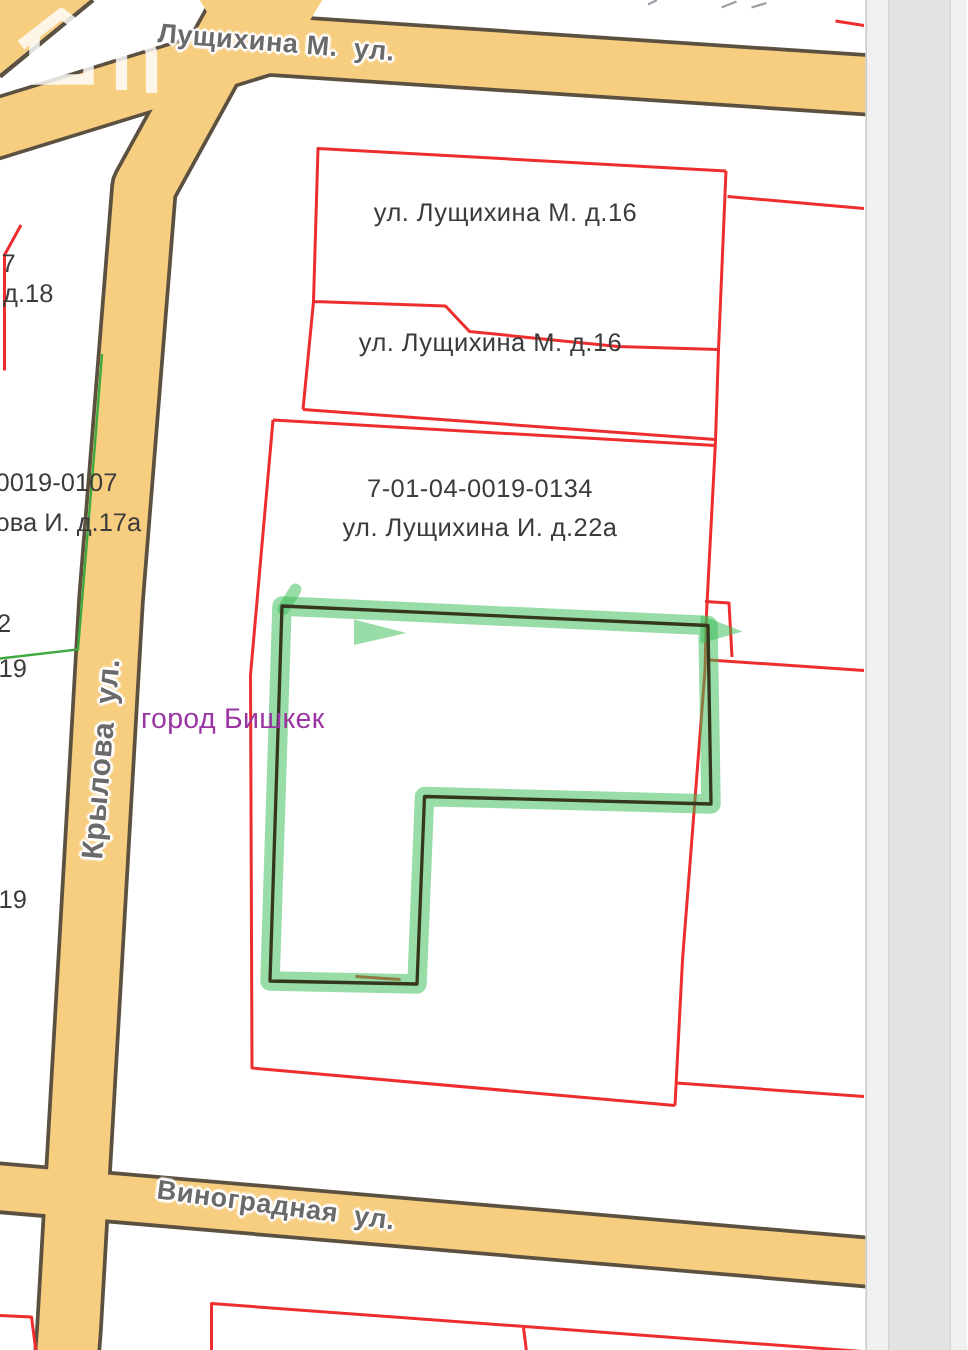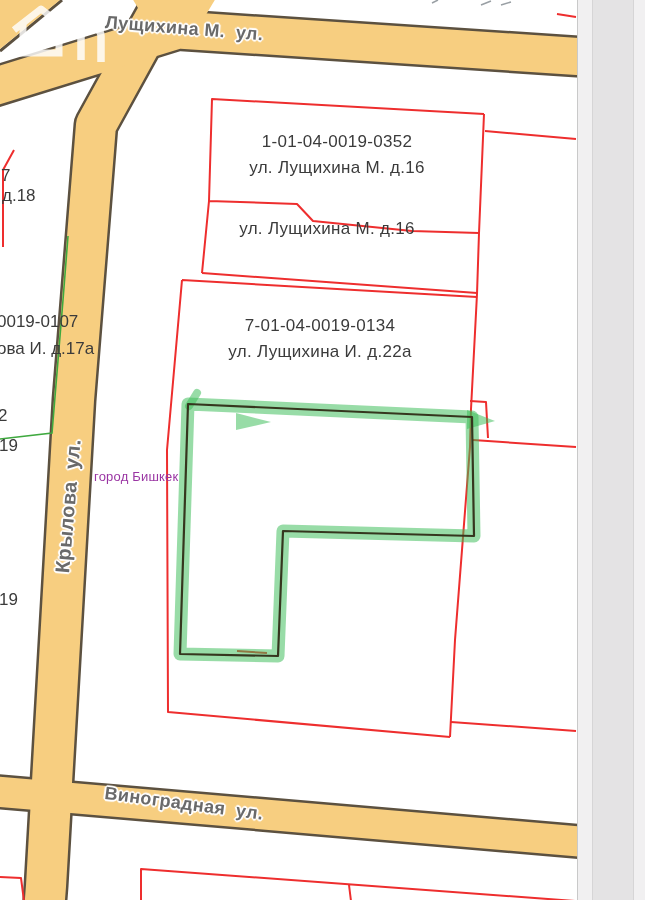--- a/index.html
+++ b/index.html
@@ -9,21 +9,21 @@
   .lbl{position:absolute;white-space:pre;}
   .plabel{position:absolute;text-align:center;font-size:17px;line-height:26px;
           color:#3b3b3b;letter-spacing:.3px;}
   .plabel div{white-space:pre;}
   .street{font-weight:bold;font-size:18px;line-height:1;color:#6a6a6a;letter-spacing:.4px;
           text-shadow:-1px -1px 0 #fff,1px -1px 0 #fff,-1px 1px 0 #fff,1px 1px 0 #fff,
                       -2px 0 1px #fff,2px 0 1px #fff,0 -2px 1px #fff,0 2px 1px #fff;}
   .street-top{left:106px;top:13px;transform:rotate(4.5deg);transform-origin:0 0;}
   .street-bottom{left:106px;top:784px;transform:rotate(7.5deg);transform-origin:0 0;}
   .street-left{left:52px;top:572px;font-size:20px;transform:rotate(-85deg);transform-origin:0 0;}
-  .city{left:94px;top:469px;font-size:13px;color:#9a35a3;letter-spacing:.2px;}
+  .city{left:94px;top:469px;font-size:19px;color:#9a35a3;letter-spacing:.2px;}
   .partial{font-size:17px;color:#3b3b3b;}
   .side-strip{position:absolute;left:577px;top:0;width:68px;height:900px;
               background:#f1f0f1;border-left:1px solid #c9c9c9;box-sizing:border-box;}
   .side-thumb{position:absolute;left:14px;top:0;width:42px;height:900px;background:#e4e3e4;
               border-left:1px solid #d6d5d6;border-right:1px solid #d6d5d6;box-sizing:border-box;}
 </style>
 </head>
 <body>
 
 <div id="stage">
@@ -71,21 +71,20 @@
     <path d="M432,3 L438,0 M481,5 L491,1 M501,5 L511,2" stroke="#9aa0a5" stroke-width="1.5" fill="none"></path>
   </svg>
 
   <div class="lbl street street-top">Лущихина М.  ул.</div>
   <div class="lbl street street-left">Крылова  ул.</div>
   <div class="lbl street street-bottom">Виноградная  ул.</div>
 
   <div class="lbl city">город Бишкек</div>
 
   <div class="plabel" style="left:217px;top:129px;width:240px">
-    <div>1-01-04-0019-0352</div>
     <div>ул. Лущихина М. д.16</div>
   </div>
   <div class="plabel" style="left:207px;top:216px;width:240px">
     <div>ул. Лущихина М. д.16</div>
   </div>
   <div class="plabel" style="left:200px;top:313px;width:240px">
     <div>7-01-04-0019-0134</div>
     <div>ул. Лущихина И. д.22а</div>
   </div>
   <div class="plabel" style="left:213px;top:602px;width:240px">

